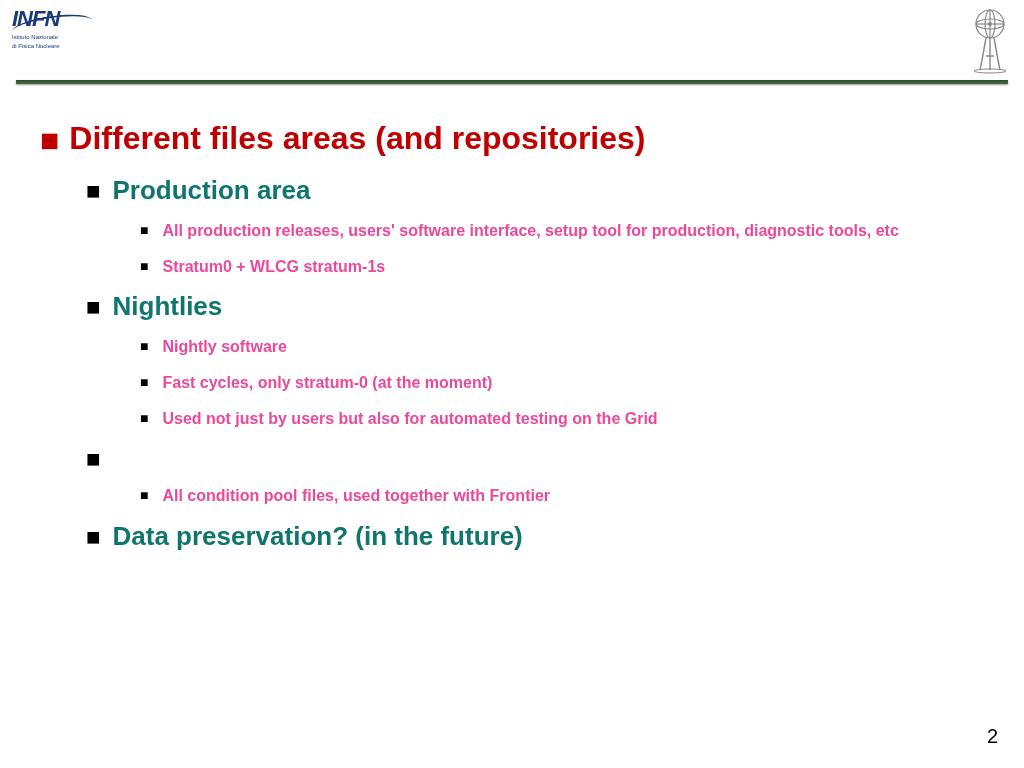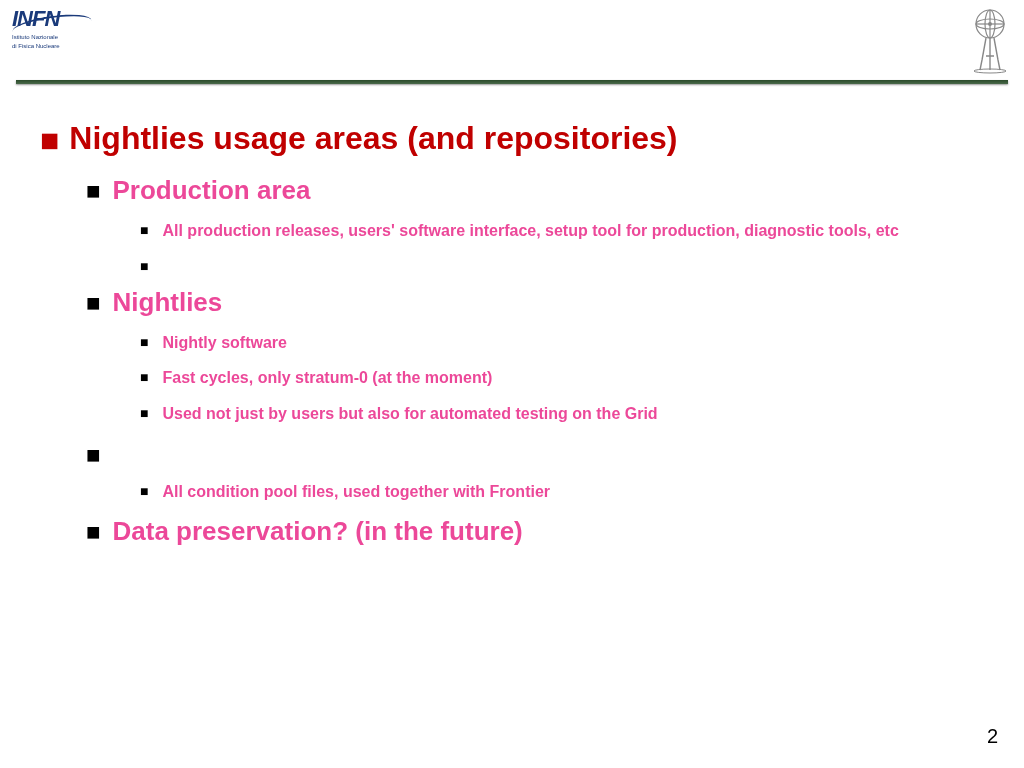--- a/index.html
+++ b/index.html
@@ -109,21 +109,21 @@
     margin-bottom: 6px;
   }
   .l2 .bullet {
     color: #000;
     font-size: 24px;
     line-height: 1;
     margin-right: 12px;
     margin-top: 4px;
   }
   .l2 .text {
-    color: #ec4899;
+    color: #0f766e;
     font-size: 26px;
     font-weight: bold;
     line-height: 1.2;
   }
   .l3 {
     display: flex;
     align-items: flex-start;
     margin-left: 100px;
     margin-top: 14px;
     margin-bottom: 2px;
@@ -173,33 +173,34 @@
         <ellipse cx="24" cy="67" rx="16" ry="2" fill="none" stroke="#888" stroke-width="1"></ellipse>
       </svg>
     </div>
     <div class="divider"></div>
   </div>
 
   <div class="content">
 
     <div class="l1">
       <span class="bullet">■</span>
-      <span class="text">Nightlies usage areas (and repositories)</span>
+      <span class="text">Different files areas (and repositories)</span>
     </div>
 
     <div class="l2">
       <span class="bullet">■</span>
       <span class="text">Production area</span>
     </div>
     <div class="l3">
       <span class="bullet">■</span>
       <span class="text">All production releases, users' software interface, setup tool for production, diagnostic tools, etc</span>
     </div>
     <div class="l3">
       <span class="bullet">■</span>
+      <span class="text">Stratum0 + WLCG stratum-1s</span>
     </div>
 
     <div class="l2">
       <span class="bullet">■</span>
       <span class="text">Nightlies</span>
     </div>
     <div class="l3">
       <span class="bullet">■</span>
       <span class="text">Nightly software</span>
     </div>

